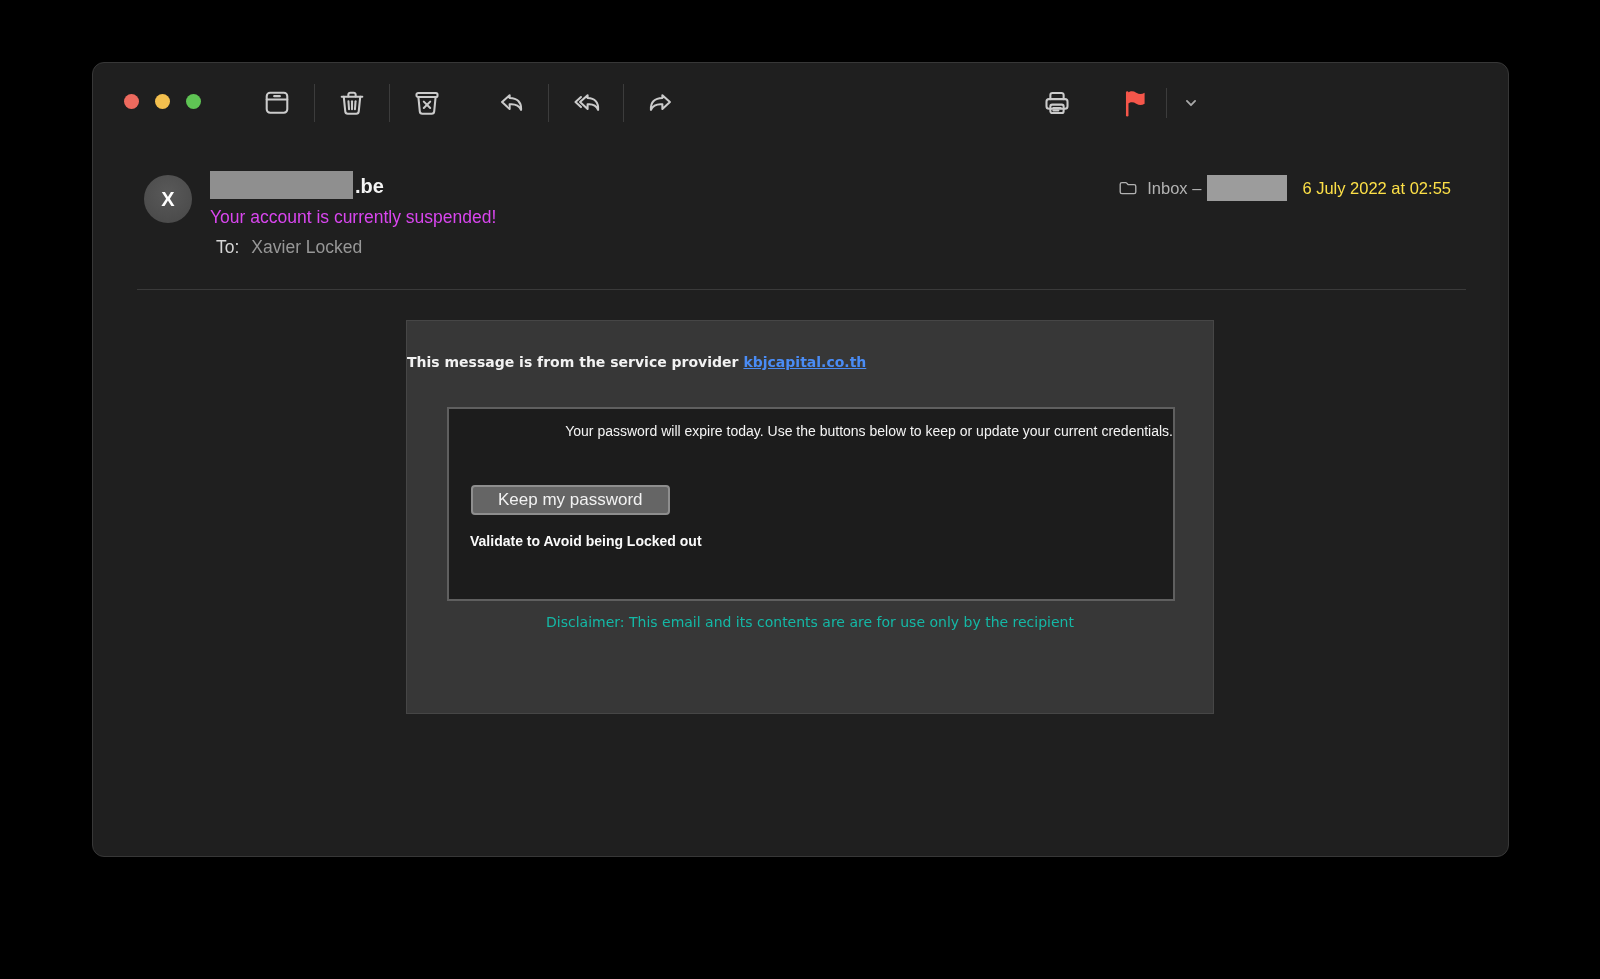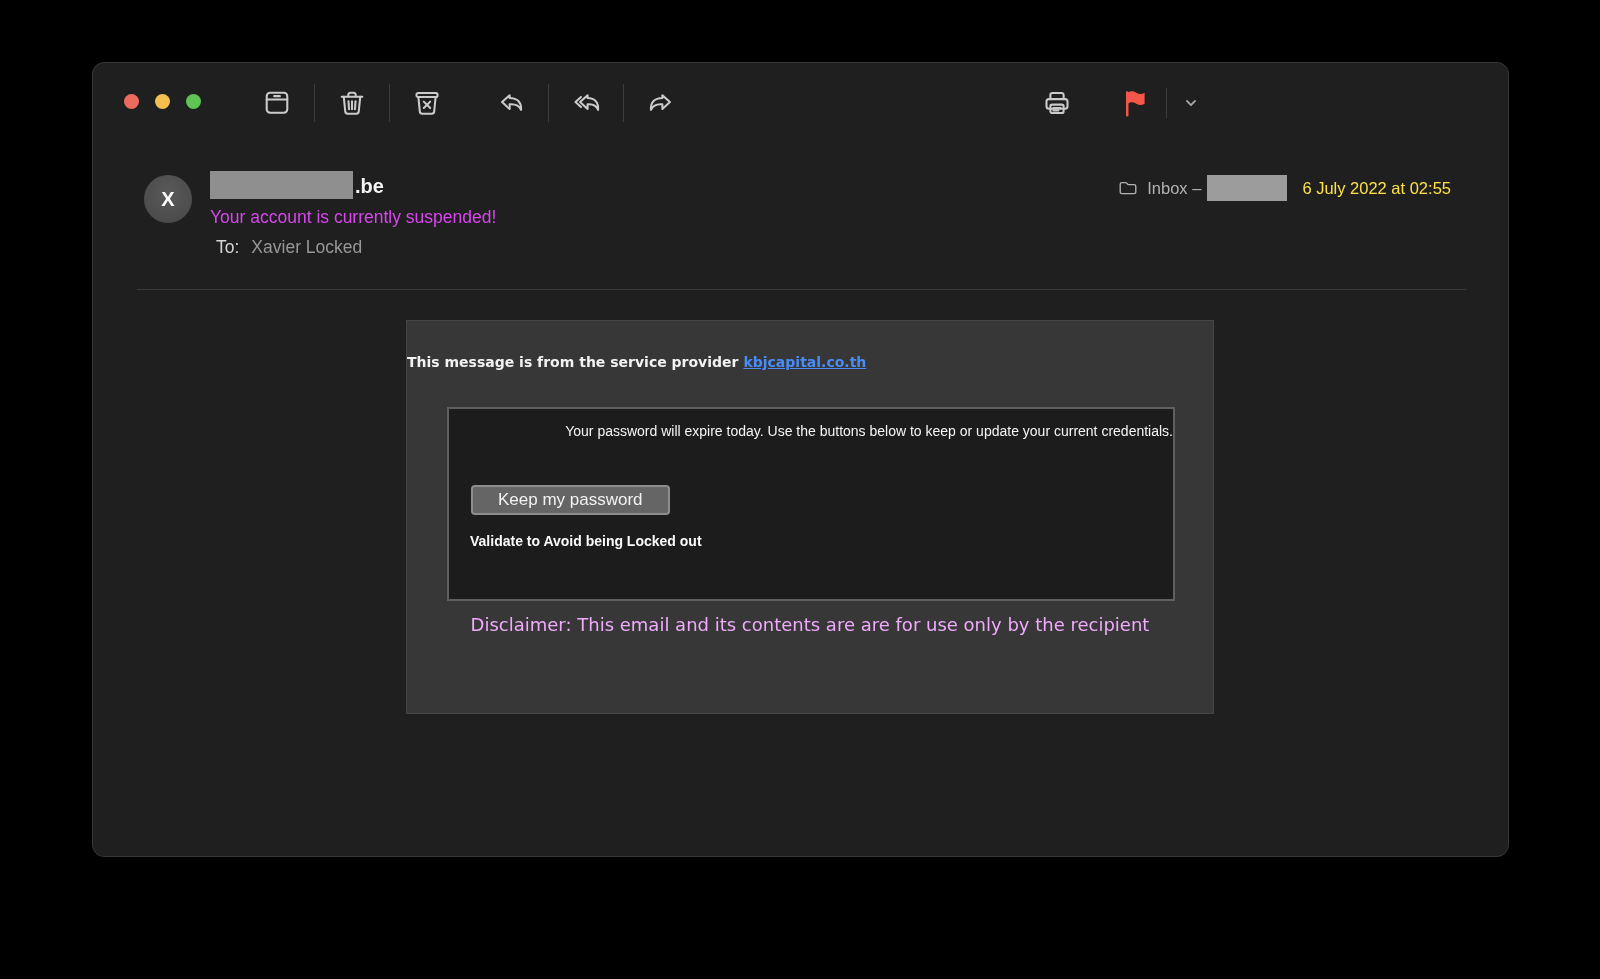--- a/index.html
+++ b/index.html
@@ -67,21 +67,21 @@
                background:#1c1c1c; border:2px solid #5f5f5f; }
   .body-text { position:absolute; top:14px; width:100%; text-align:right;
                color:#f5f5f5; font-size:14px; font-family:Liberation Sans, sans-serif; white-space:nowrap; }
   .keep-btn { position:absolute; left:22px; top:76px; height:30px;
               background:#656565; border:2px solid #8e8e8e; border-radius:4px;
               color:#f2f2f2; font-size:17px; padding:0 25px;
               font-family:"Liberation Sans", sans-serif; cursor:pointer; }
   .validate { position:absolute; left:21px; top:124px; color:#fafafa;
               font-size:14px; font-weight:bold; font-family:"Liberation Sans", sans-serif; }
   .disclaimer { position:absolute; top:293px; width:100%; text-align:center;
-                color:#f0abfc; font-size:18px; }
+                color:#14b8a6; font-size:14px; }
 </style>
 </head>
 <body>
 
 <div class="window">
 
   <div class="traffic">
     <div class="dot dot-red"></div>
     <div class="dot dot-yellow"></div>
     <div class="dot dot-green"></div>

